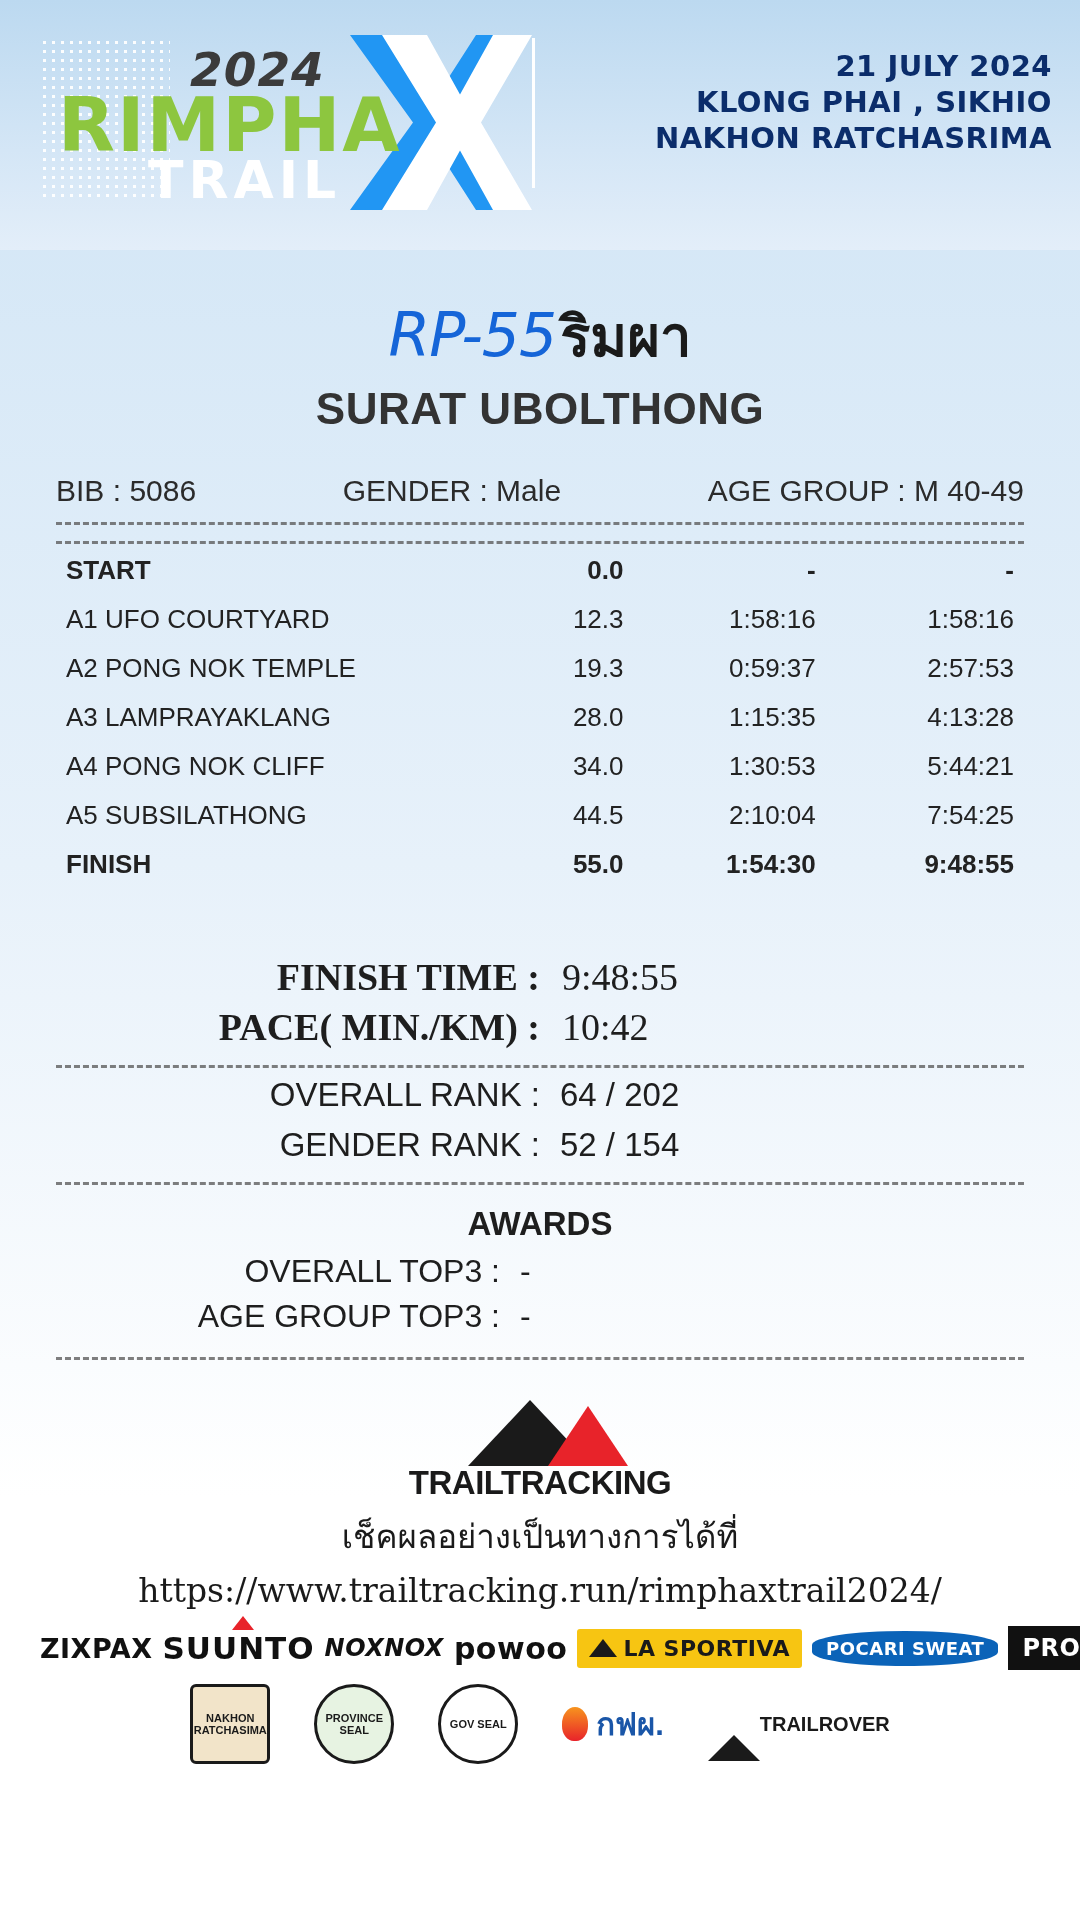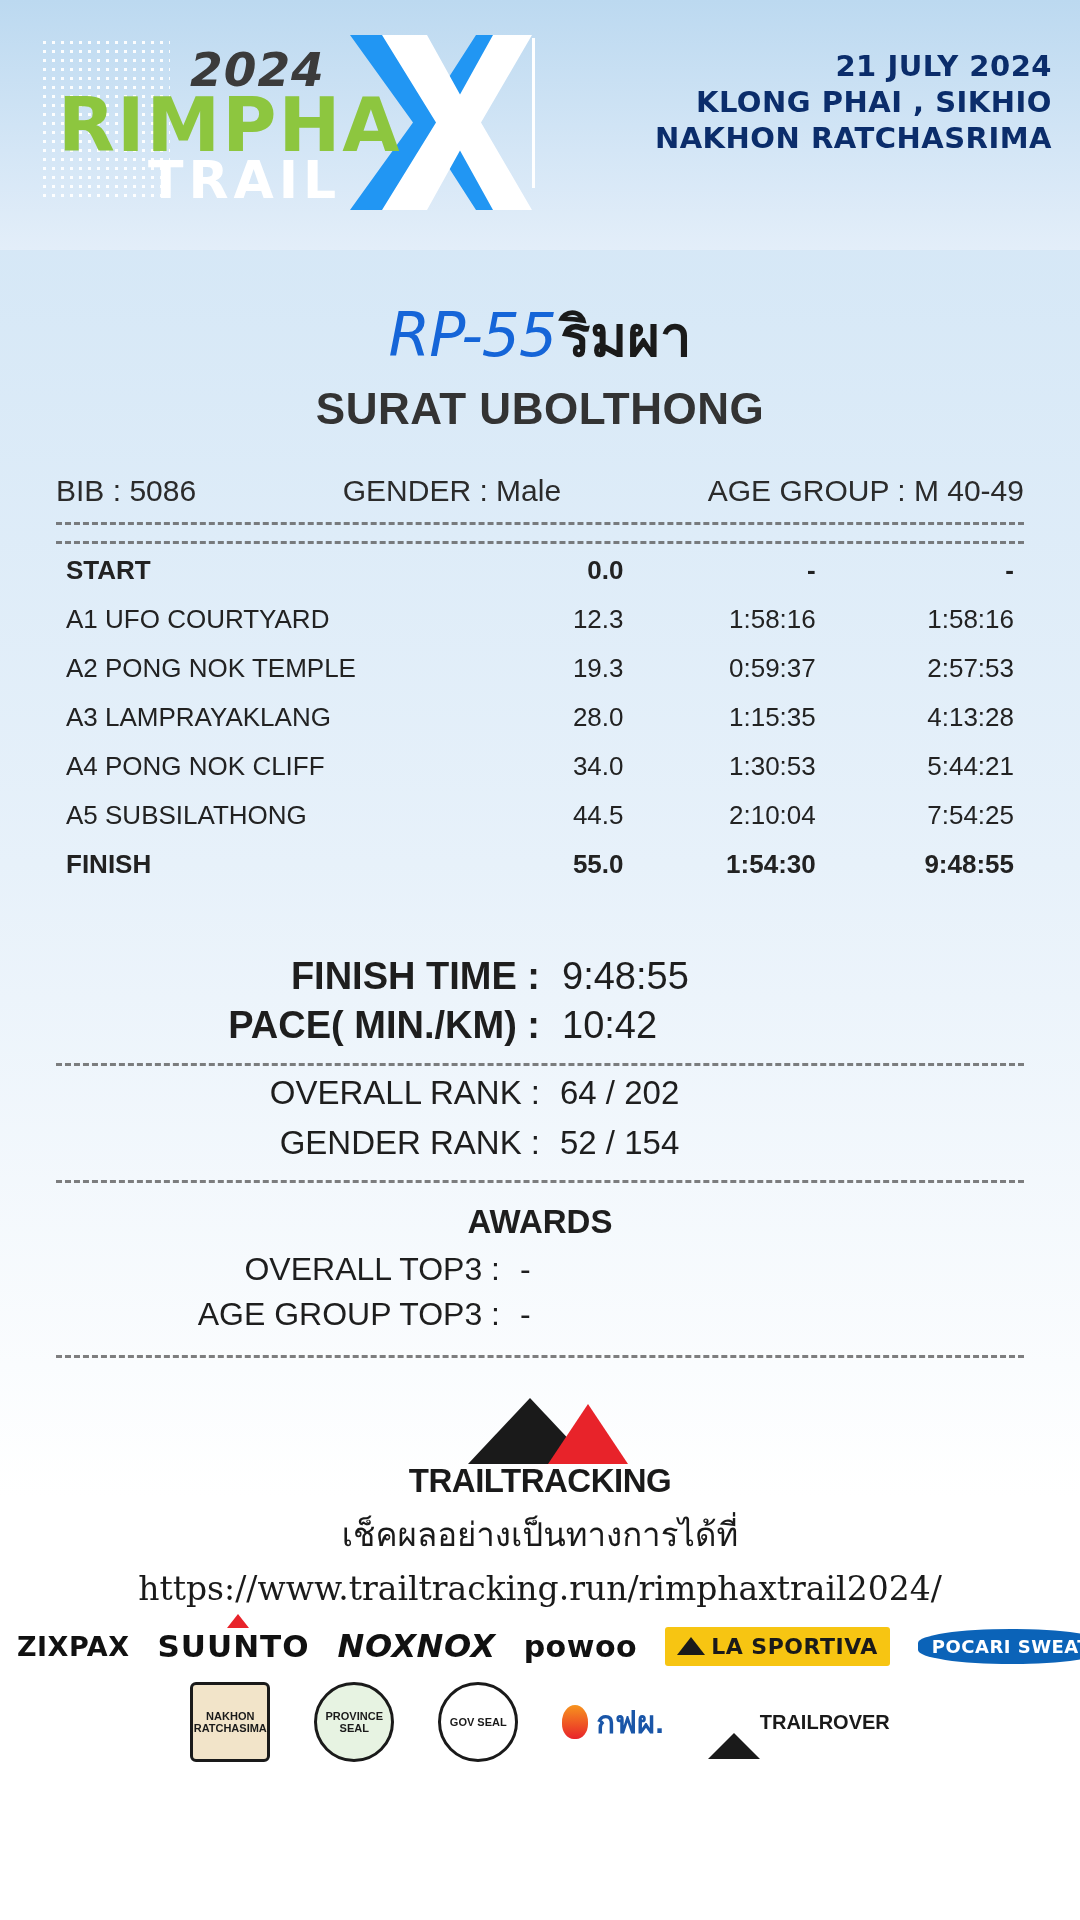--- a/index.html
+++ b/index.html
@@ -202,20 +202,21 @@
     margin-top: 66px;
     display: flex;
     flex-direction: column;
     gap: 6px;
   }
   .sum-row {
     display: flex;
     font-size: 38px;
     color: #1e1e1e;
     align-items: flex-start;
+    font-family: Liberation Serif, serif;
   }
   .sum-row .k {
     width: 540px;
     text-align: right;
     font-weight: bold;
     padding-right: 22px;
   }
   .sum-row .v {
     text-align: left;
     font-weight: normal;
@@ -306,40 +307,40 @@
     color: #1a1a1a;
     margin-top: 8px;
     font-family: "DejaVu Serif", serif;
   }
 
   
   .sponsor-row {
     display: flex;
     align-items: center;
     justify-content: space-between;
-    padding: 16px 24px 0 17px;
-    gap: 28px;
+    padding: 16px 24px 0 40px;
+    gap: 10px;
   }
   .sponsor {
     font-size: 27px;
     font-weight: bold;
     color: #111;
     white-space: nowrap;
     letter-spacing: .5px;
     font-family: "DejaVu Sans", sans-serif;
   }
   .sp-suunto { font-size: 31px; letter-spacing: 1px; position: relative; }
   .sp-suunto .tri {
     position: absolute; left: 46%; top: -14px;
     width: 0; height: 0;
     border-left: 11px solid transparent;
     border-right: 11px solid transparent;
     border-bottom: 14px solid #e8232a;
   }
-  .sp-noxnox { font-style: italic; font-size: 32px; }
+  .sp-noxnox { font-style: italic; font-size: 24px; }
   .sp-powoo { font-size: 30px; }
   .sp-sportiva {
     background: #f7c512;
     color: #1a1a1a;
     padding: 7px 12px;
     border-radius: 3px;
     font-size: 22px;
     display: flex;
     align-items: center;
     gap: 6px;

